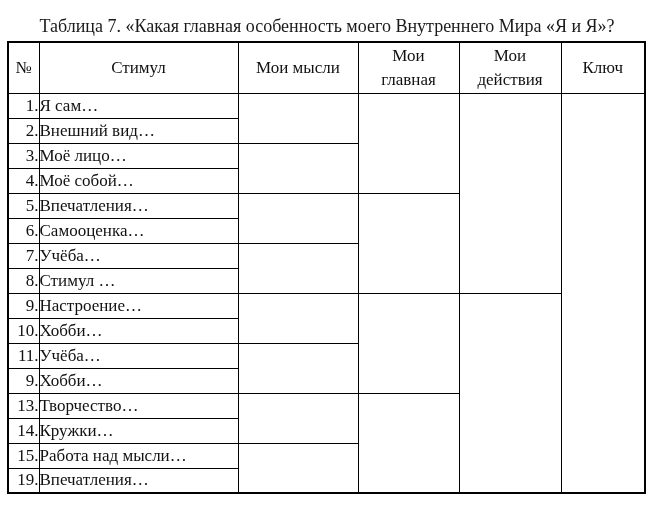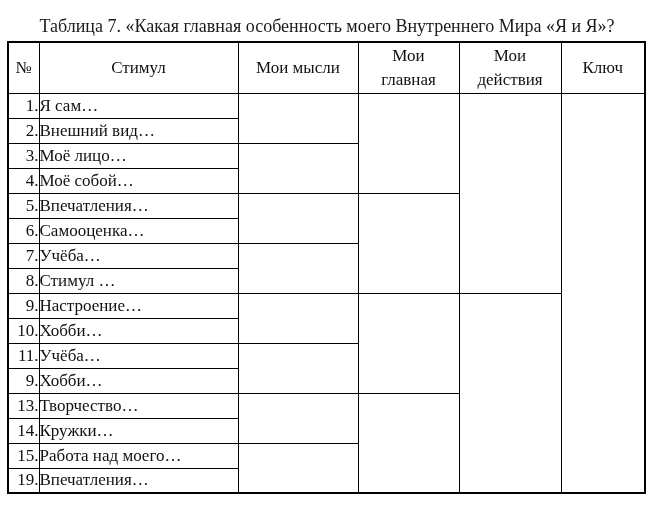--- a/index.html
+++ b/index.html
@@ -153,21 +153,21 @@
         <td class="c-stim">Творчество…</td>
         <td class="c-empty" rowspan="2"></td>
         <td class="c-empty" rowspan="4"></td>
       </tr>
       <tr class="body-row">
         <td class="c-num">14.</td>
         <td class="c-stim">Кружки…</td>
       </tr>
       <tr class="body-row">
         <td class="c-num">15.</td>
-        <td class="c-stim">Работа над моего…</td>
+        <td class="c-stim">Работа над мысли…</td>
         <td class="c-empty" rowspan="2"></td>
       </tr>
       <tr class="body-row">
         <td class="c-num">19.</td>
         <td class="c-stim">Впечатления…</td>
       </tr>
     </tbody>
   </table>
 </div>
 

